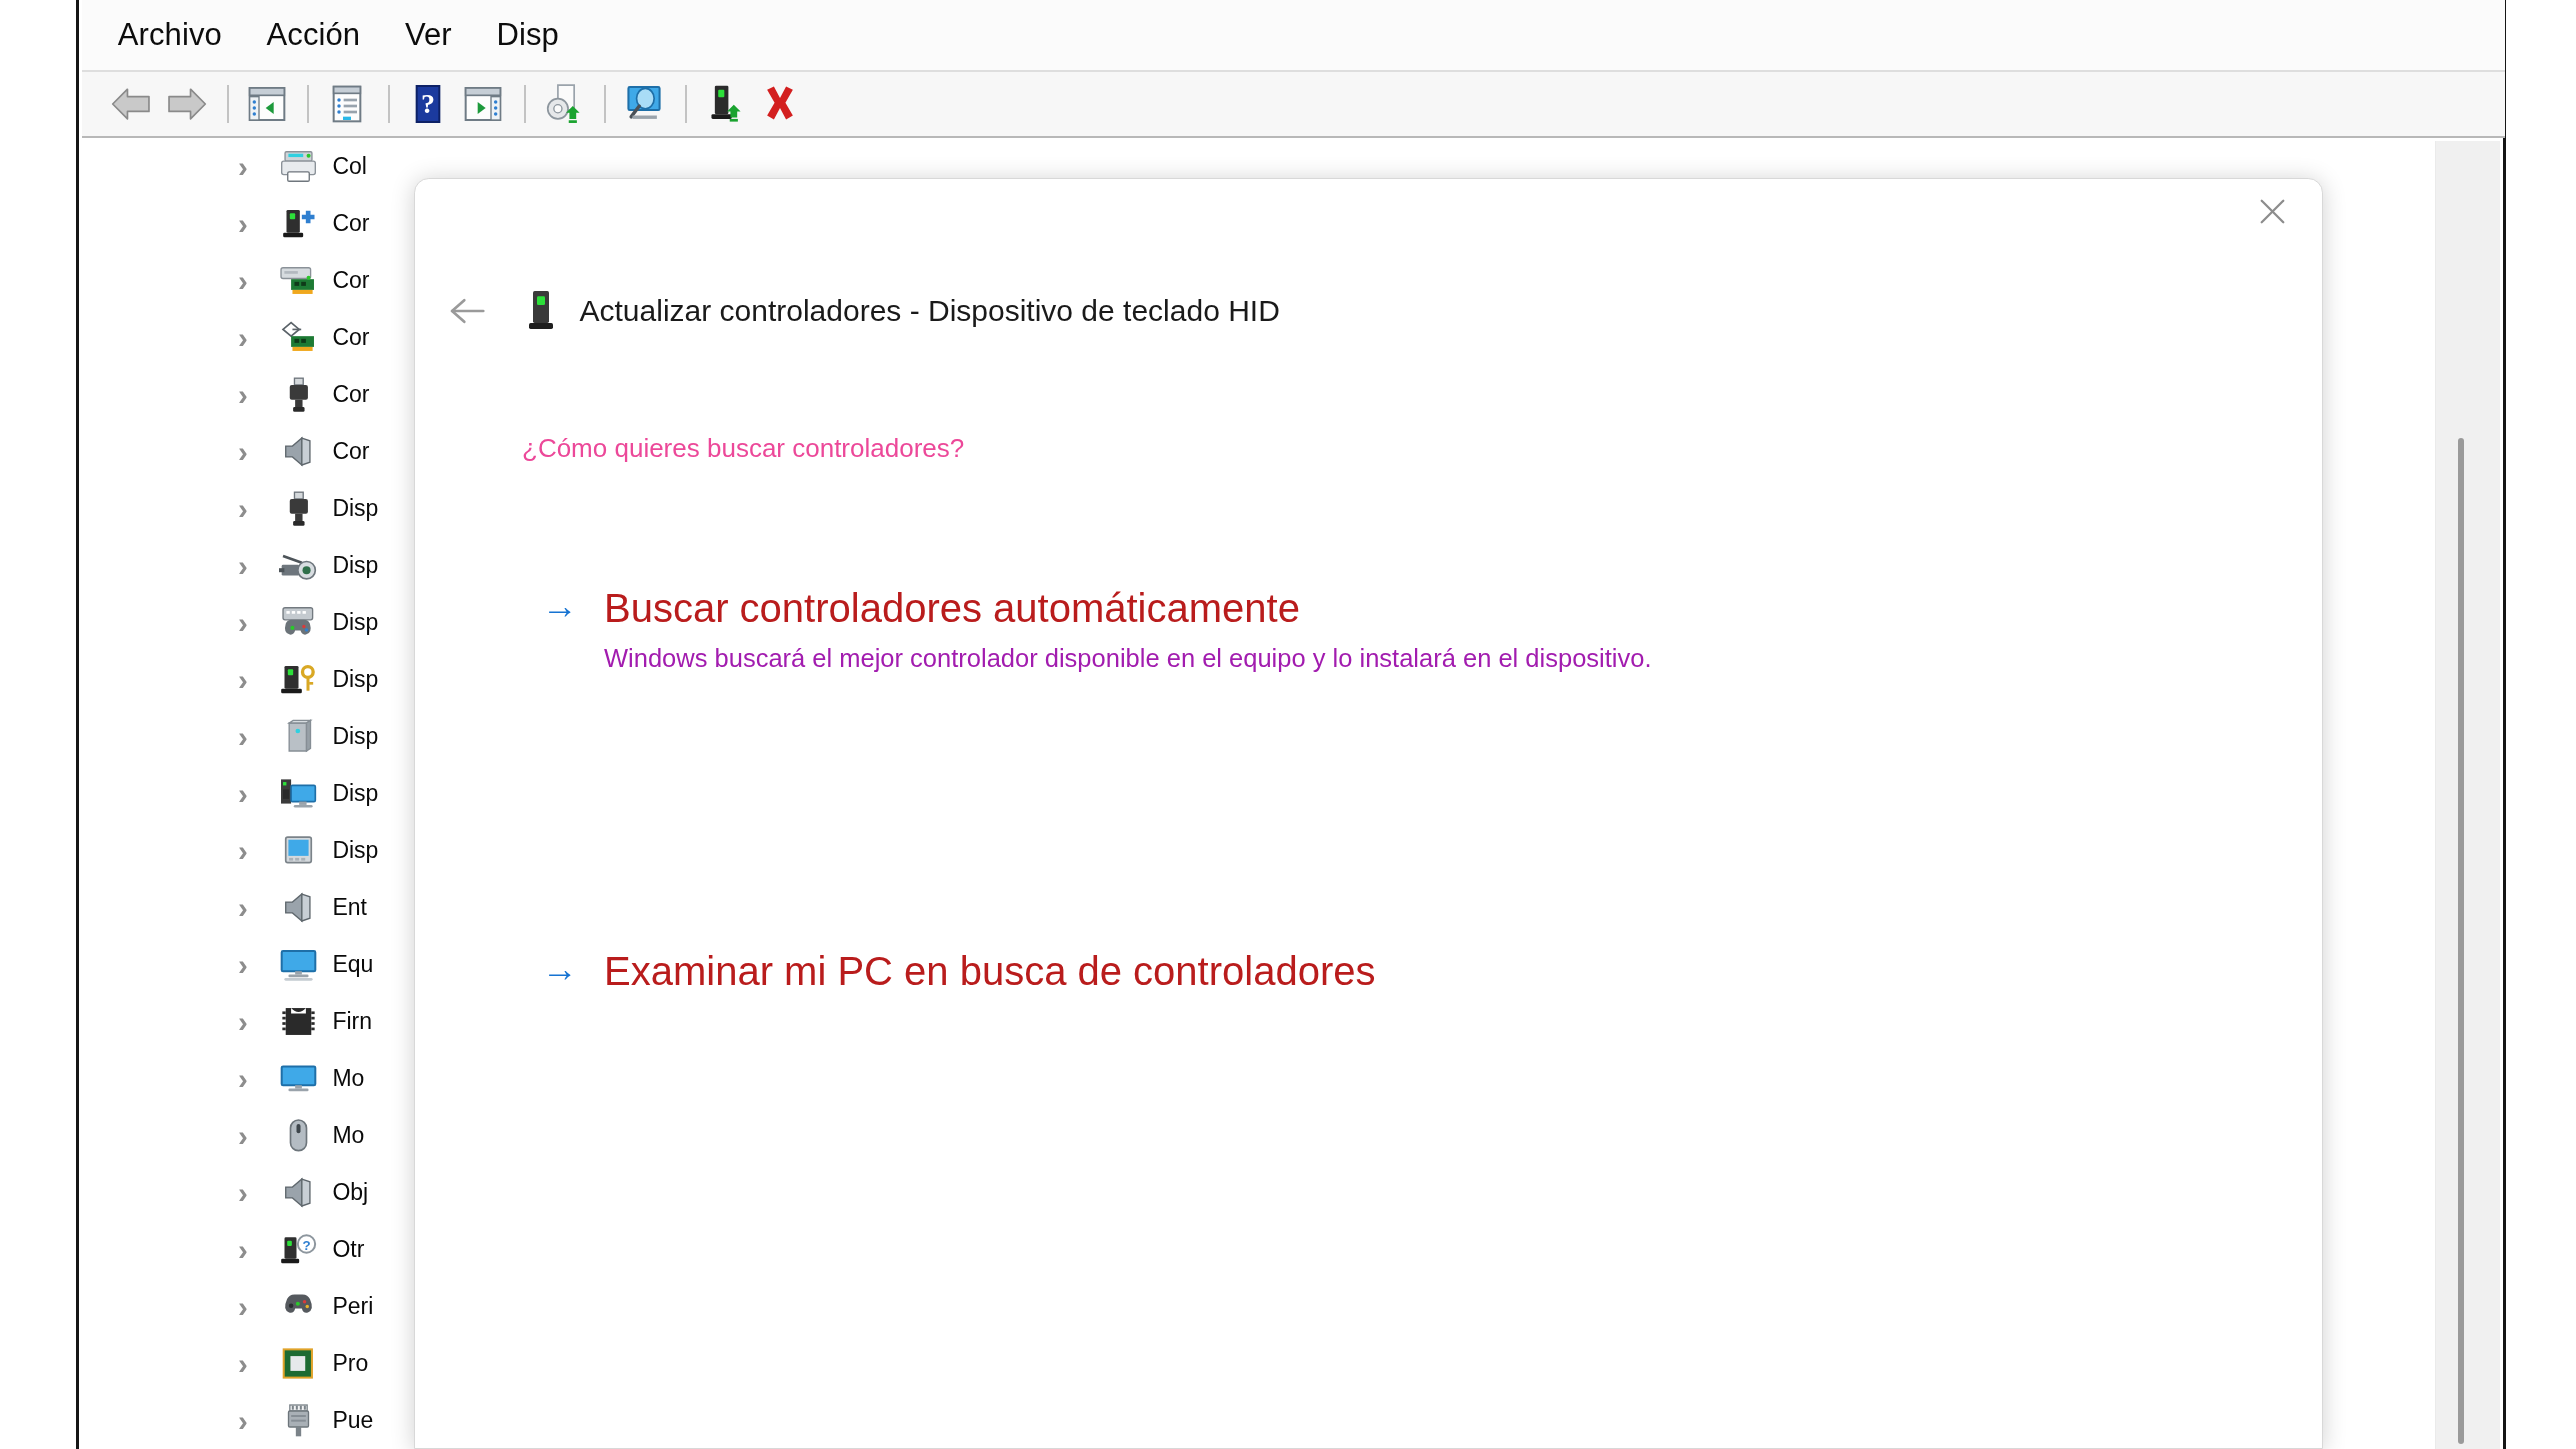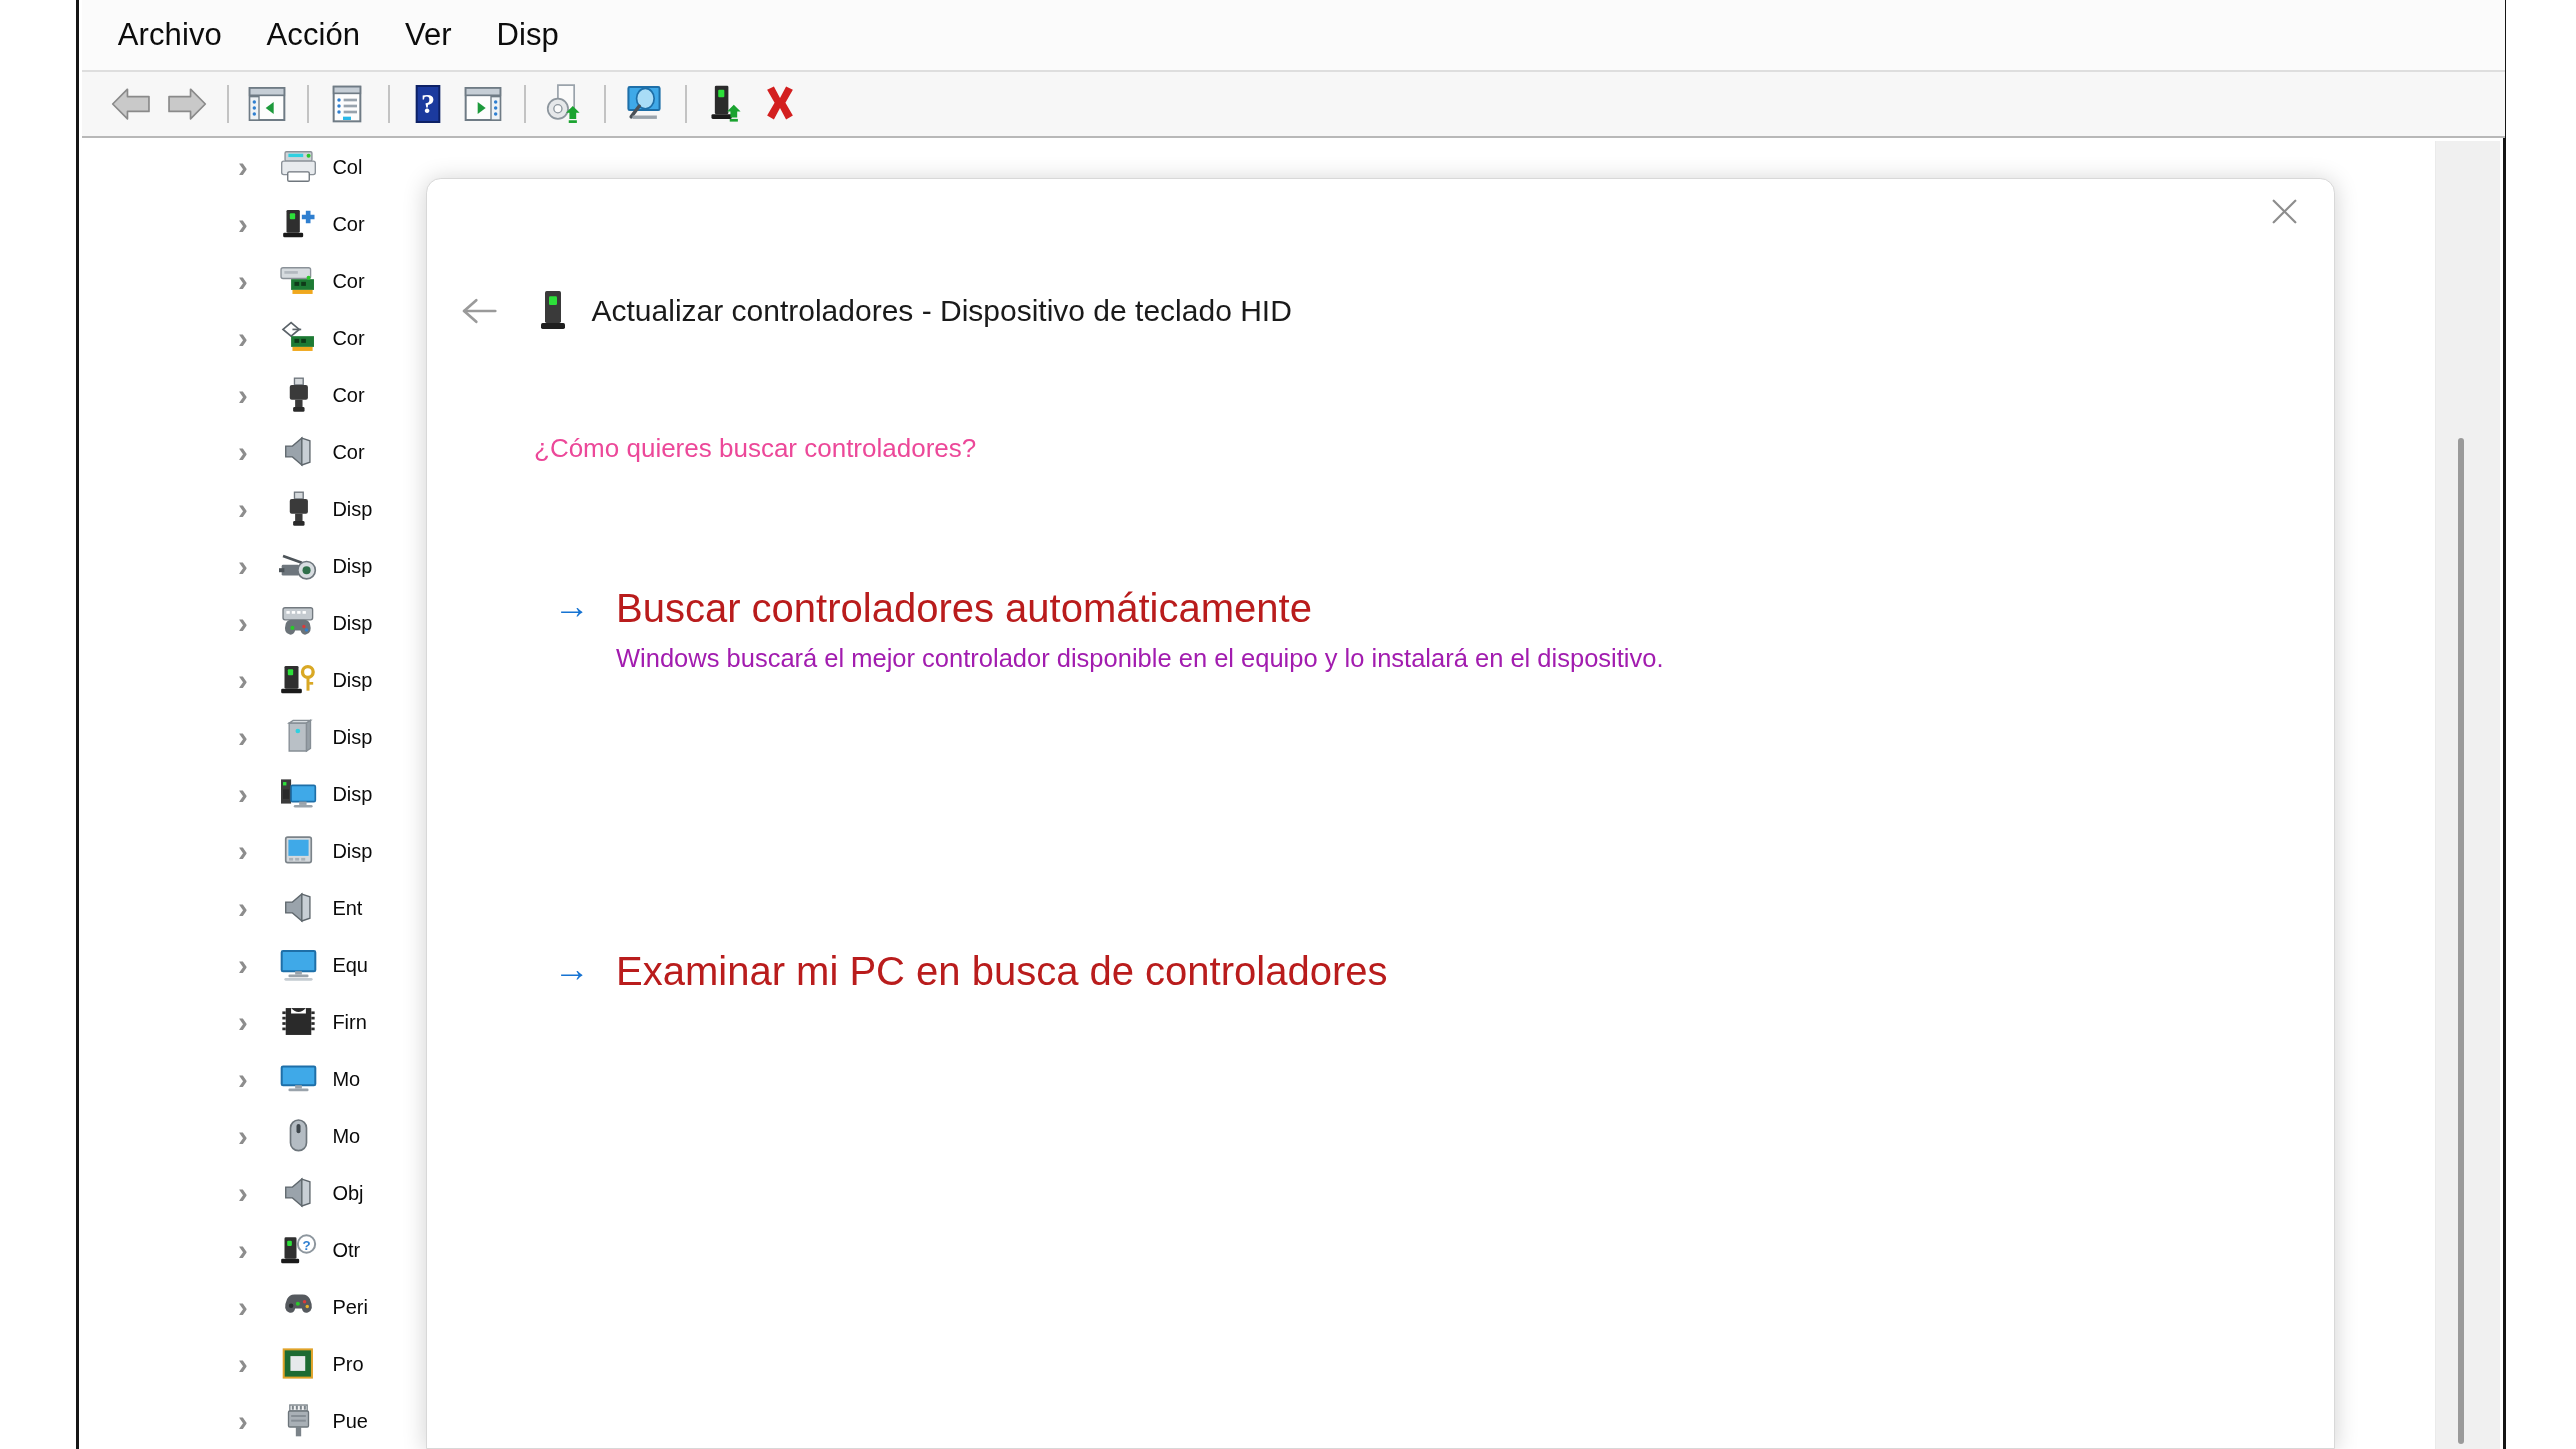--- a/index.html
+++ b/index.html
@@ -126,21 +126,21 @@
     left: 195px;
     width: 42px;
     height: 42px;
     display: flex;
     align-items: center;
     justify-content: center;
   }
   .tree-label {
     position: absolute;
     left: 250px;
-    font-size: 20px;
+    font-size: 23px;
     color: #0a0a0a;
     line-height: 1;
   }
 
   
   .scroll-track {
     position: absolute;
     right: 3.4px;
     top: 141px;
     width: 64px;
@@ -165,21 +165,20 @@
     top: 178px;
     width: 1909px;
     height: 1271px;
     background: #ffffff;
     border: 1.3px solid #d8d8d8;
     border-top-left-radius: 14.8px;
     border-top-right-radius: 14.8px;
     box-shadow: 0 2.7px 23px rgba(0,0,0,0.19);
     box-sizing: border-box;
     overflow: hidden;
-    margin-left: 12px;
   }
   .dlg-close {
     position: absolute;
     right: 12px;
     top: 6.7px;
     width: 75px;
     height: 52px;
     display: flex;
     align-items: center;
     justify-content: center;

